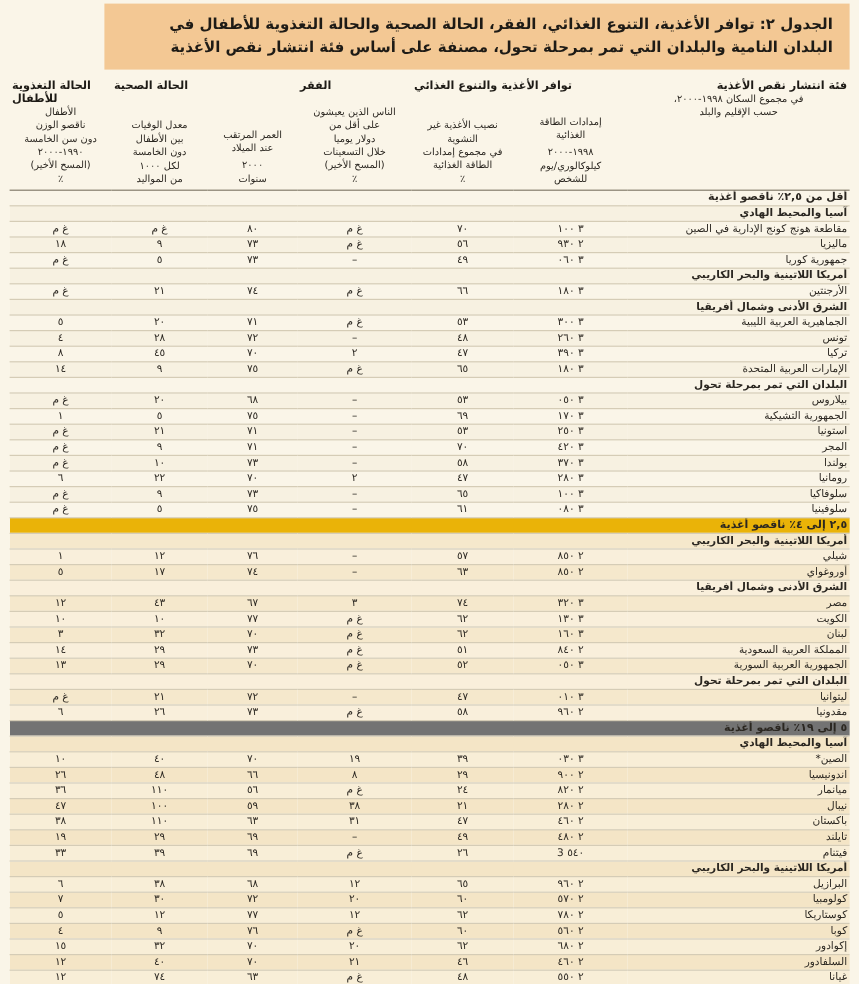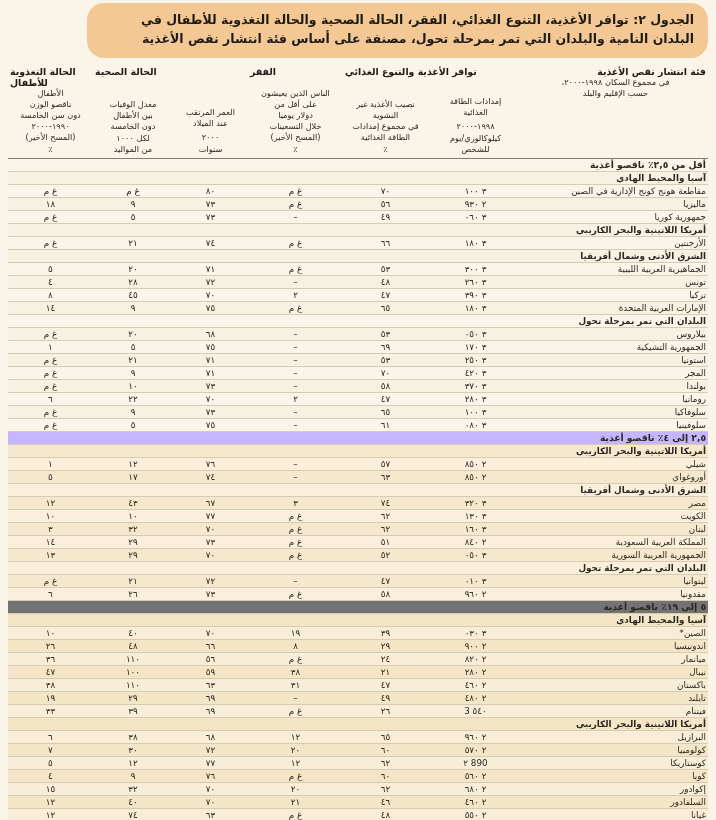--- a/index.html
+++ b/index.html
@@ -1,20 +1,20 @@
 <!DOCTYPE html>
 <html lang="ar" dir="rtl"><head>
 <meta charset="utf-8">
 <style>
   *{box-sizing:border-box;}
   html,body{margin:0;padding:0;}
   body{background:#e8e3d6;font-family:"DejaVu Sans",sans-serif;color:#2b2721;}
   .page{width:716px;height:820px;margin:0 auto;background:#faf5e8;padding:0 8px;overflow:hidden;position:relative;}
   .title-block{width:621px;margin:3px 0 0 auto;background:#f3c894;padding:8px 14px 9px;font-weight:bold;
-    font-size:12.5px;line-height:1.5;color:#1e1b16;border-radius:17px;}
+    font-size:12.5px;line-height:1.5;color:#1e1b16;}
   table.grid{width:700px;border-collapse:collapse;table-layout:fixed;margin-top:5px;}
   thead th{font-weight:normal;padding:0 2px;vertical-align:bottom;}
   tr.gr th{vertical-align:top;padding-top:3px;height:17px;}
   .h-group{font-weight:bold;font-size:9.4px;text-align:left;color:#1e1b16;}
   th.th-cat{text-align:right;vertical-align:top;padding-top:3px;border-bottom:none;}
   .th-cat .h-group{text-align:right;}
   .h-sub{font-size:8.2px;line-height:1.35;text-align:center;font-weight:normal;color:#2b2721;}
   .th-cat .h-sub{text-align:center;}
   .sp{margin-top:3px;}
   .unit{margin-top:1px;}
@@ -26,21 +26,21 @@
   td.c-num{text-align:center;}
   tr.section-row td{font-weight:bold;font-size:9.2px;}
   tr.region-row td{font-weight:bold;}
   .ltr{direction:ltr;unicode-bidi:isolate;}
   tr.s0.alt{background:#f7f1e1;}
   tr.s1{background:#f9efdb;}
   tr.s1.alt{background:#f5e8cc;}
   tr.s2{background:#f8eed7;}
   tr.s2.alt{background:#f4e5c6;}
   tr.band.s0{background:transparent;}
-  tr.band.s1{background:#c4b5fd;}
+  tr.band.s1{background:#eab308;}
   tr.band.s2{background:#737373;}
 </style>
 </head>
 <body>
 
 <div class="page">
 
   <div class="title-block">
     <div>الجدول ٢: توافر الأغذية، التنوع الغذائي، الفقر، الحالة الصحية والحالة التغذوية للأطفال في البلدان النامية والبلدان التي تمر بمرحلة تحول، مصنفة على أساس فئة انتشار نقص الأغذية</div>
   </div>
@@ -450,21 +450,21 @@
           <td class="c-label">كولومبيا</td>
           <td class="c-num"><span class="ltr">٢ ٥٧٠</span></td>
           <td class="c-num">٦٠</td>
           <td class="c-num">٢٠</td>
           <td class="c-num">٧٢</td>
           <td class="c-num">٣٠</td>
           <td class="c-num">٧</td>
         </tr>
         <tr class="data-row s2">
           <td class="c-label">كوستاريكا</td>
-          <td class="c-num"><span class="ltr">٢ 890</span></td>
+          <td class="c-num"><span class="ltr">٢ ٧٨٠</span></td>
           <td class="c-num">٦٢</td>
           <td class="c-num">١٢</td>
           <td class="c-num">٧٧</td>
           <td class="c-num">١٢</td>
           <td class="c-num">٥</td>
         </tr>
         <tr class="data-row s2 alt">
           <td class="c-label">كوبا</td>
           <td class="c-num"><span class="ltr">٢ ٥٦٠</span></td>
           <td class="c-num">٦٠</td>

